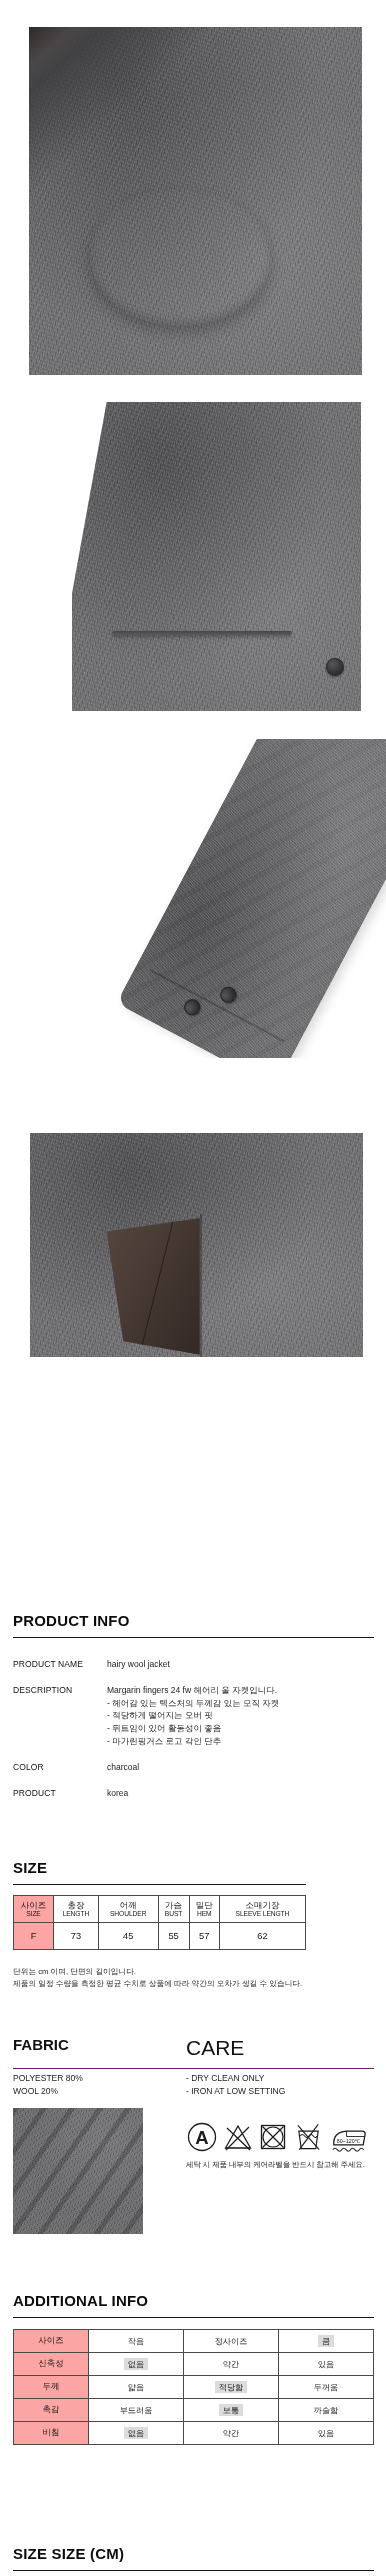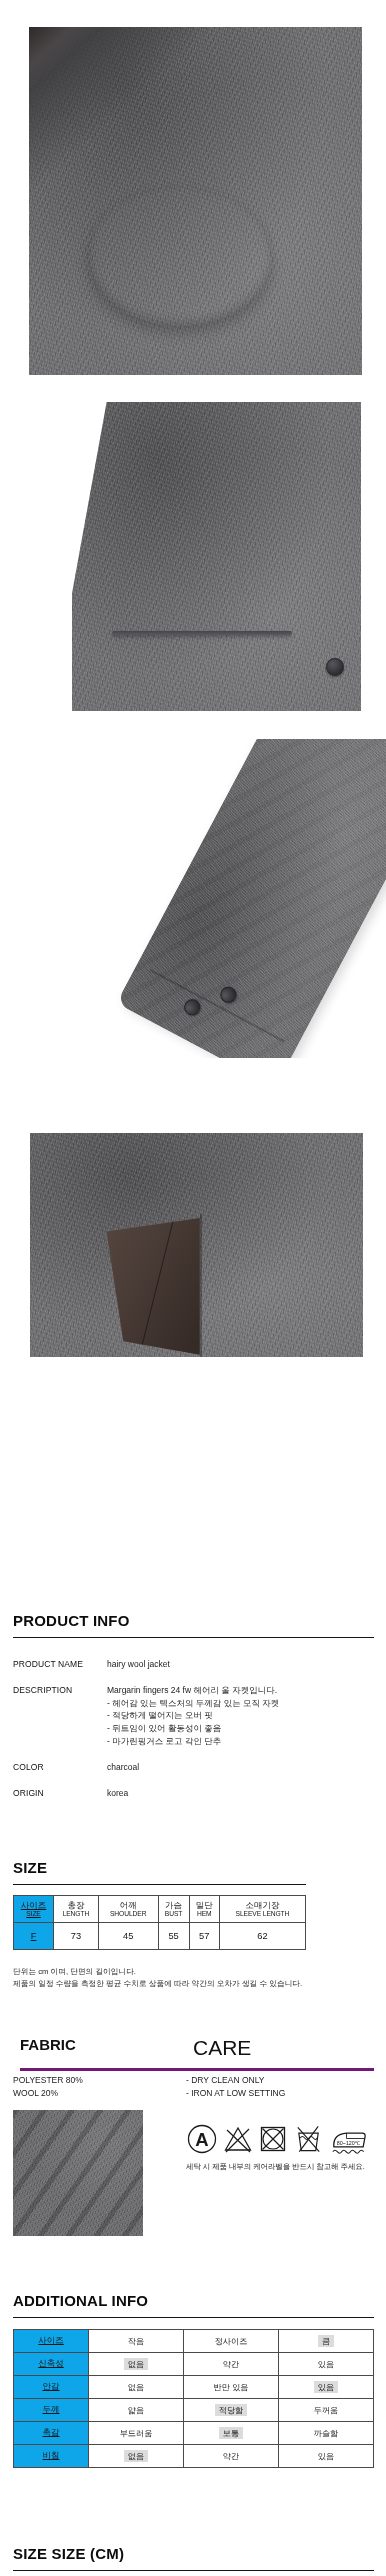--- a/index.html
+++ b/index.html
@@ -54,28 +54,28 @@
       padding-bottom:8.2px; border-bottom:1px solid #151515; }
   .abs { position:absolute; }
 
   .info-row { display:flex; margin-top:13.4px; font-size:8.5px; line-height:1.5; color:#222; }
   .info-label { width:84px; flex:none; color:#0f0f0f; letter-spacing:0.1px; }
   .info-value { flex:1;padding-left:10px; }
 
   table.grid { width:100%; border-collapse:collapse; text-align:center; color:#161616;
       border:1px solid #2e2e2e; }
   table.grid th, table.grid td { border:0.5px solid #4a4a4a; font-weight:400; }
-  .shade { background:#0ea5e9;text-decoration:underline; }
+  .shade { background:#fca5a5; }
   .sz-head th { padding:3.1px 1px 3.6px; }
   .sz-ko { font-size:8.5px; line-height:1.25; display:block; }
   .sz-en { font-size:6.7px; line-height:1.2; display:block; letter-spacing:-0.1px; }
   .sz-val td { font-size:9.3px; height:27px; }
   .tbl-note { margin-top:16px; font-size:7.7px; line-height:1.55; color:#1d1d1d; }
 
-  .fc-heads { display:flex; border-bottom:3px solid #701a75; padding-bottom:8.2px;margin-left:7px; }
+  .fc-heads { display:flex; border-bottom:1px solid #701a75; padding-bottom:8.2px; }
   .fc-heads .h1 { width:173px; flex:none; font-size:15px; font-weight:700; }
   .fc-heads .h2 { flex:1; font-size:21px; font-weight:400; }
   .fc-body { display:flex; margin-top:3px; }
   .fc-left { width:173px; flex:none; }
   .fc-right { flex:1; }
   .fc-line { font-size:8.5px; line-height:1.45; color:#1b1b1b; }
   .swatch { margin-top:11.3px; width:130px; height:126px;
       background-color:#6d6d70;
       background-image:
         repeating-linear-gradient(125deg, rgba(0,0,0,.20) 0 5.2px, rgba(0,0,0,0) 5.2px 23px),
@@ -130,21 +130,21 @@
         <div>- 적당하게 떨어지는 오버 핏</div>
         <div>- 뒤트임이 있어 활동성이 좋음</div>
         <div>- 마가린핑거스 로고 각인 단추</div>
       </div>
     </div>
     <div class="info-row">
       <div class="info-label">COLOR</div>
       <div class="info-value">charcoal</div>
     </div>
     <div class="info-row">
-      <div class="info-label">ORIGIN</div>
+      <div class="info-label">PRODUCT</div>
       <div class="info-value">korea</div>
     </div>
   </div>
 
   <div class="abs" style="left:13px; top:1859px; width:293px;">
     <div class="sec-h">SIZE</div>
     <table class="grid" style="margin-top:10.3px;">
       <tbody>
           <tr class="sz-head">
         <th class="shade" style="width:40px;">
@@ -244,26 +244,20 @@
         <td class="ai-opt"><span>정사이즈</span></td>
         <td class="ai-opt"><span class="hl">큼</span></td>
       </tr>
       <tr>
         <td class="k shade">신축성</td>
         <td class="ai-opt"><span class="hl">없음</span></td>
         <td class="ai-opt"><span>약간</span></td>
         <td class="ai-opt"><span>있음</span></td>
       </tr>
       <tr>
-        <td class="k shade">안감</td>
-        <td class="ai-opt"><span>없음</span></td>
-        <td class="ai-opt"><span>반만 있음</span></td>
-        <td class="ai-opt"><span class="hl">있음</span></td>
-      </tr>
-      <tr>
         <td class="k shade">두께</td>
         <td class="ai-opt"><span>얇음</span></td>
         <td class="ai-opt"><span class="hl">적당함</span></td>
         <td class="ai-opt"><span>두꺼움</span></td>
       </tr>
       <tr>
         <td class="k shade">촉감</td>
         <td class="ai-opt"><span>부드러움</span></td>
         <td class="ai-opt"><span class="hl">보통</span></td>
         <td class="ai-opt"><span>까슬함</span></td>

